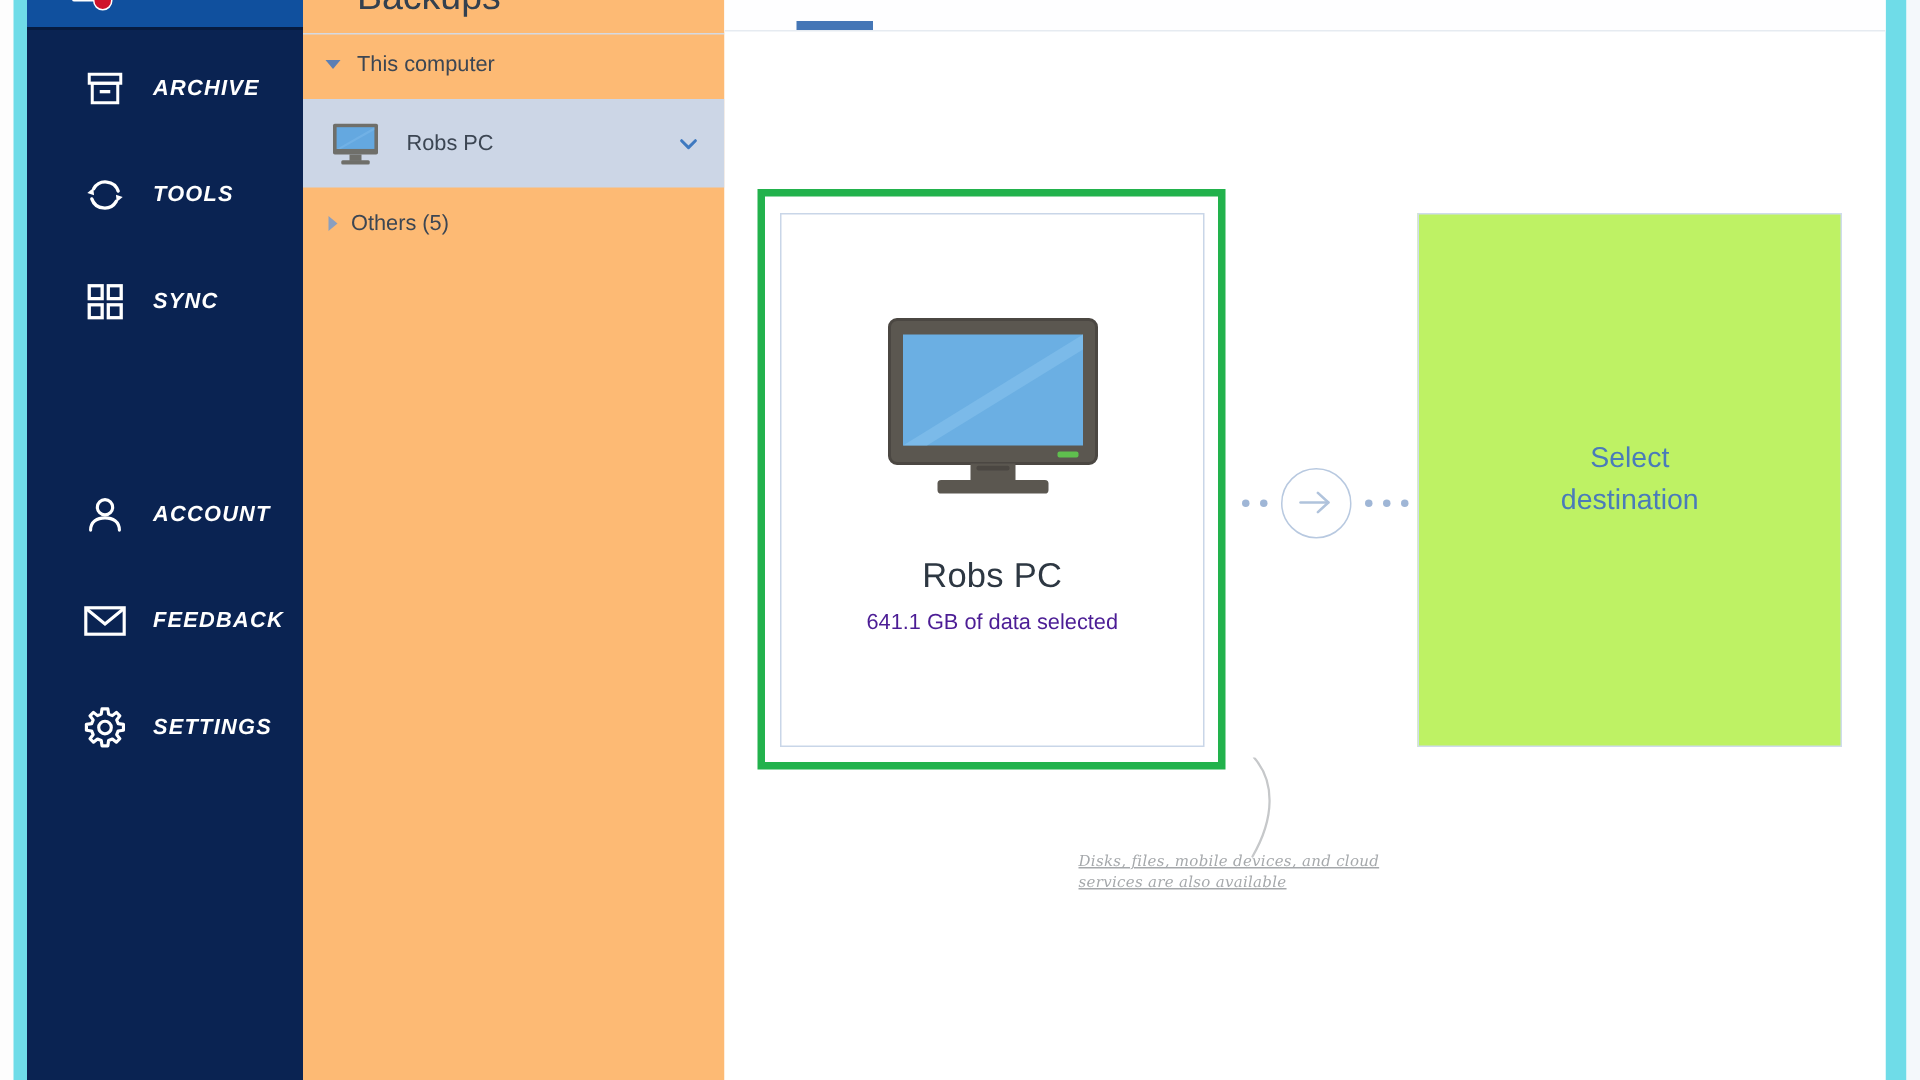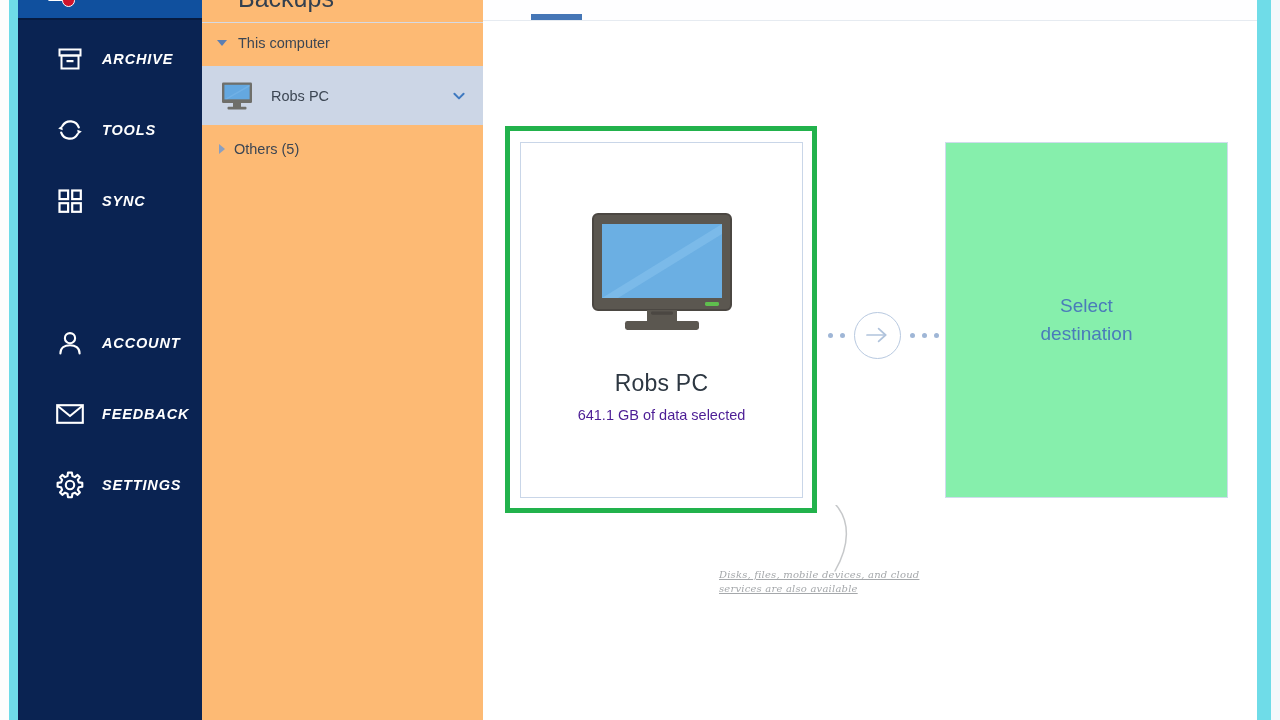--- a/index.html
+++ b/index.html
@@ -230,21 +230,21 @@
     border-radius: 50%;
     border: 1.4px solid #b8c9e0;
     display: flex; align-items: center; justify-content: center;
   }
 
   
   .dest-card {
     position: absolute; left: 462px; top: 142px;
     width: 283px; height: 356px;
     border: 1px solid #cfdcec;
-    background: #86efac;
+    background: #bef264;
     display: flex; align-items: center; justify-content: center;
     cursor: pointer;
   }
   .dest-label {
     font-size: 19px;
     color: #4a7bba;
     text-align: center;
     line-height: 1.5;
     font-weight: 500;
     white-space: pre-line;

